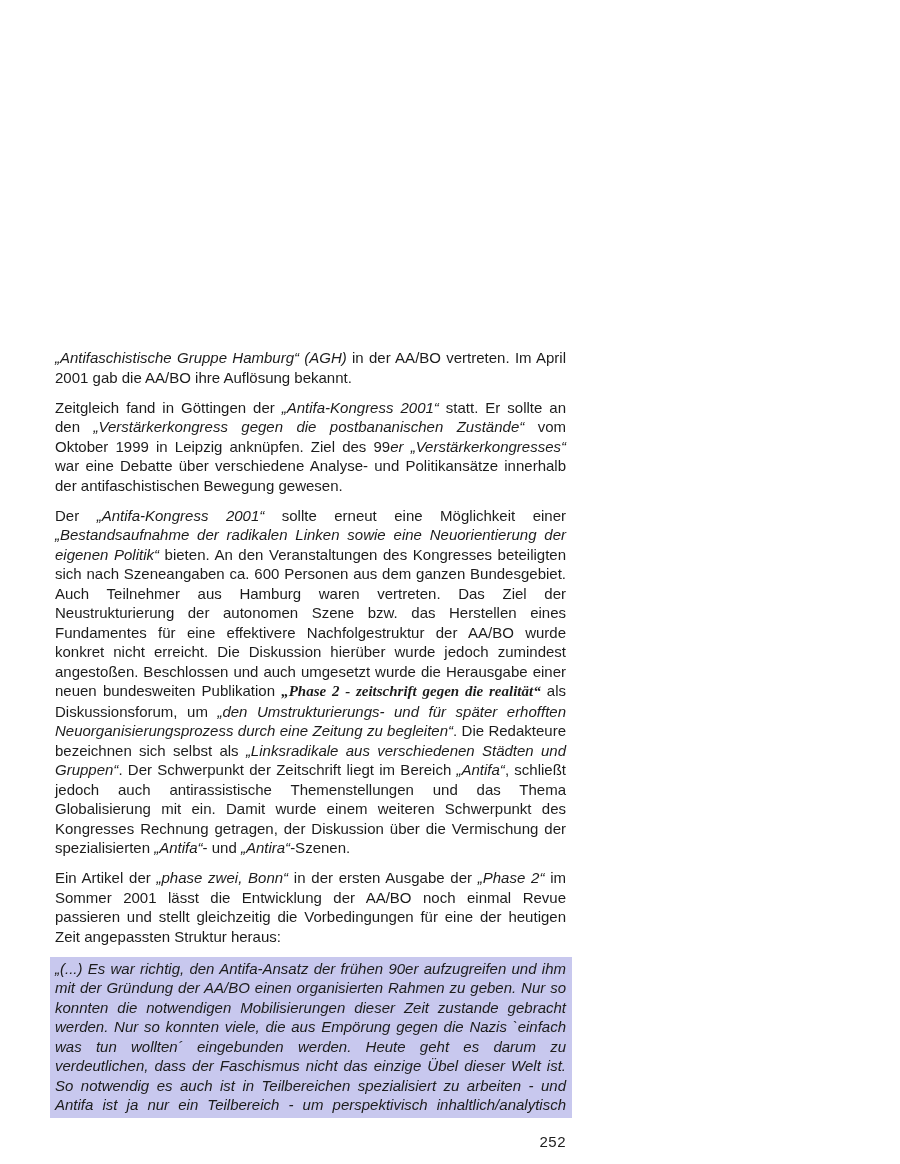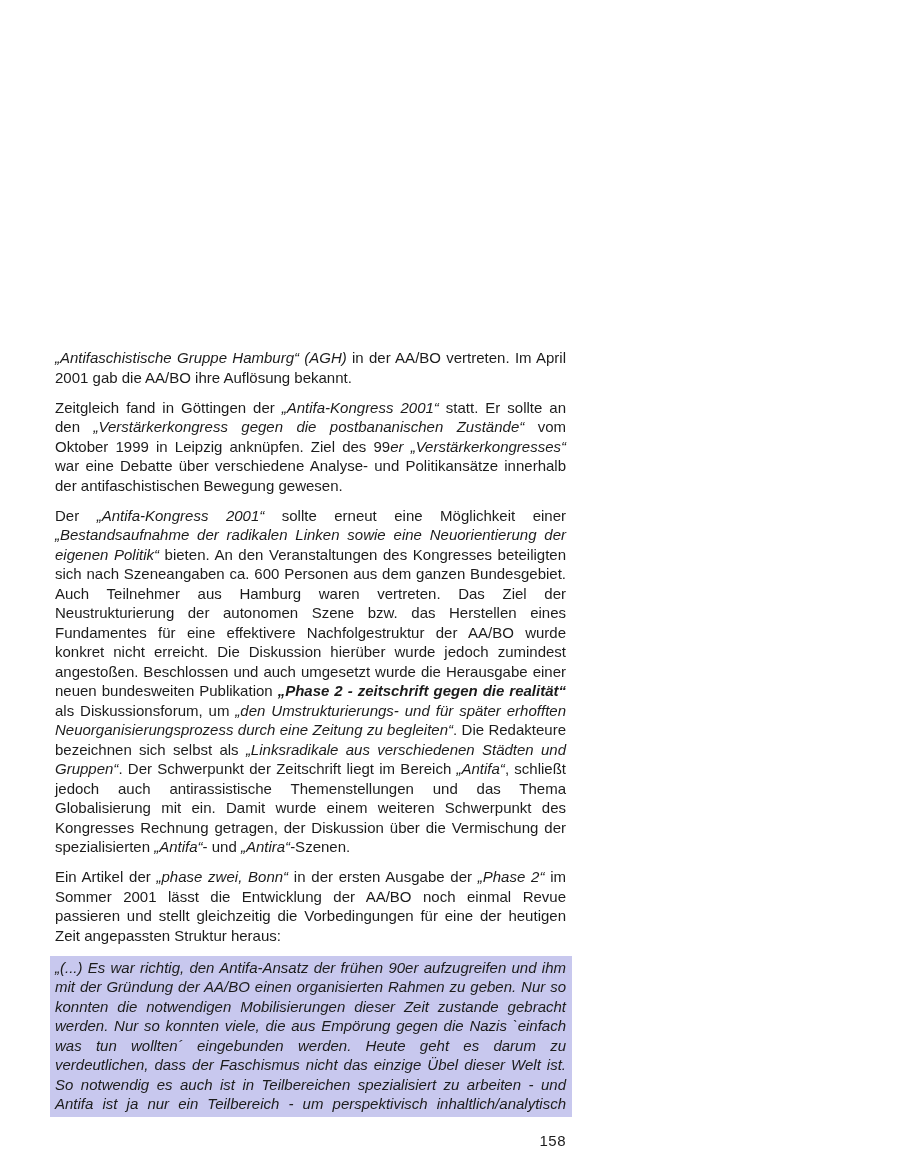--- a/index.html
+++ b/index.html
@@ -32,35 +32,35 @@
     background: #c8c8ee;
     padding: 2px 6px 3px 5px;
     margin-left: -5px;
     margin-right: -6px;
     margin-bottom: 0;
     text-align-last: justify;
   }
   .seg-normal { font-style: normal; font-weight: normal; }
   .seg-italic { font-style: italic; }
   .seg-bold { font-weight: normal; }
-  .seg-bold-italic { font-weight: bold; font-style: italic; }
+  .seg-bold-italic { font-weight: bold; font-style: italic; font-family: Liberation Serif, serif; }
   .page-number {
     margin-top: 14px;
     text-align: right;
     font-size: 15px;
     letter-spacing: 0.5px;
   }
 </style>
 </head>
 <body>
 
 <main class="page">
   <div class="text-column">
     <div id="paragraphs-container">
         <p class="para"><span class="seg-italic">„Antifaschistische Gruppe Hamburg“ (AGH)</span><span class="seg-normal"> in der AA/BO vertreten. Im April 2001 gab die AA/BO ihre Auflösung bekannt.</span></p>
         <p class="para"><span class="seg-normal">Zeitgleich fand in Göttingen der </span><span class="seg-italic">„Antifa-Kongress 2001“</span><span class="seg-normal"> statt. Er sollte an den </span><span class="seg-italic">„Verstärkerkongress gegen die postbananischen Zustände“</span><span class="seg-normal"> vom Oktober 1999 in Leipzig anknüpfen. Ziel des 99</span><span class="seg-italic">er</span><span class="seg-normal"> </span><span class="seg-italic">„Verstärkerkongresses“</span><span class="seg-normal"> war eine Debatte über verschiedene Analyse- und Politikansätze innerhalb der antifaschistischen Bewegung gewesen.</span></p>
         <p class="para"><span class="seg-normal">Der </span><span class="seg-italic">„Antifa-Kongress 2001“</span><span class="seg-normal"> sollte erneut eine Möglichkeit einer </span><span class="seg-italic">„Bestandsaufnahme der radikalen Linken sowie eine Neuorientierung der eigenen Politik“</span><span class="seg-normal"> bieten. An den Veranstaltungen des Kongresses beteiligten sich nach Szeneangaben ca. 600 Personen aus dem ganzen Bundesgebiet. Auch Teilnehmer aus </span><span class="seg-bold">Hamburg</span><span class="seg-normal"> waren vertreten. Das Ziel der Neustrukturierung der autonomen Szene bzw. das Herstellen eines Fundamentes für eine effektivere Nachfolgestruktur der AA/BO wurde konkret nicht erreicht. Die Diskussion hierüber wurde jedoch zumindest angestoßen. Beschlossen und auch umgesetzt wurde die Herausgabe einer neuen bundesweiten Publikation </span><span class="seg-bold-italic">„Phase 2 - zeitschrift gegen die realität“</span><span class="seg-normal"> als Diskussionsforum, um </span><span class="seg-italic">„den Umstrukturierungs- und für später erhofften Neuorganisierungsprozess durch eine Zeitung zu begleiten“</span><span class="seg-normal">. Die Redakteure bezeichnen sich selbst als </span><span class="seg-italic">„Linksradikale aus verschiedenen Städten und Gruppen“</span><span class="seg-normal">. Der Schwerpunkt der Zeitschrift liegt im Bereich </span><span class="seg-italic">„Antifa“</span><span class="seg-normal">, schließt jedoch auch antirassistische Themenstellungen und das Thema Globalisierung mit ein. Damit wurde einem weiteren Schwerpunkt des Kongresses Rechnung getragen, der Diskussion über die Vermischung der spezialisierten </span><span class="seg-italic">„Antifa“</span><span class="seg-normal">- und </span><span class="seg-italic">„Antira“</span><span class="seg-normal">-Szenen.</span></p>
         <p class="para"><span class="seg-normal">Ein Artikel der </span><span class="seg-italic">„phase zwei, Bonn“</span><span class="seg-normal"> in der ersten Ausgabe der </span><span class="seg-italic">„Phase 2“</span><span class="seg-normal"> im Sommer 2001 lässt die Entwicklung der AA/BO noch einmal Revue passieren und stellt gleichzeitig die Vorbedingungen für eine der heutigen Zeit angepassten Struktur heraus:</span></p>
         <p class="para quote"><span class="seg-italic">„(...) Es war richtig, den Antifa-Ansatz der frühen 90er aufzugreifen und ihm mit der Gründung der AA/BO einen organisierten Rahmen zu geben. Nur so konnten die notwendigen Mobilisierungen dieser Zeit zustande gebracht werden. Nur so konnten viele, die aus Empörung gegen die Nazis `einfach was tun wollten´ eingebunden werden. Heute geht es darum zu verdeutlichen, dass der Faschismus nicht das einzige Übel dieser Welt ist. So notwendig es auch ist in Teilbereichen spezialisiert zu arbeiten - und Antifa ist ja nur ein Teilbereich - um perspektivisch inhaltlich/analytisch</span></p>
       </div>
-    <div class="page-number">158</div>
+    <div class="page-number">252</div>
   </div>
 </main>
 
 </body></html>

